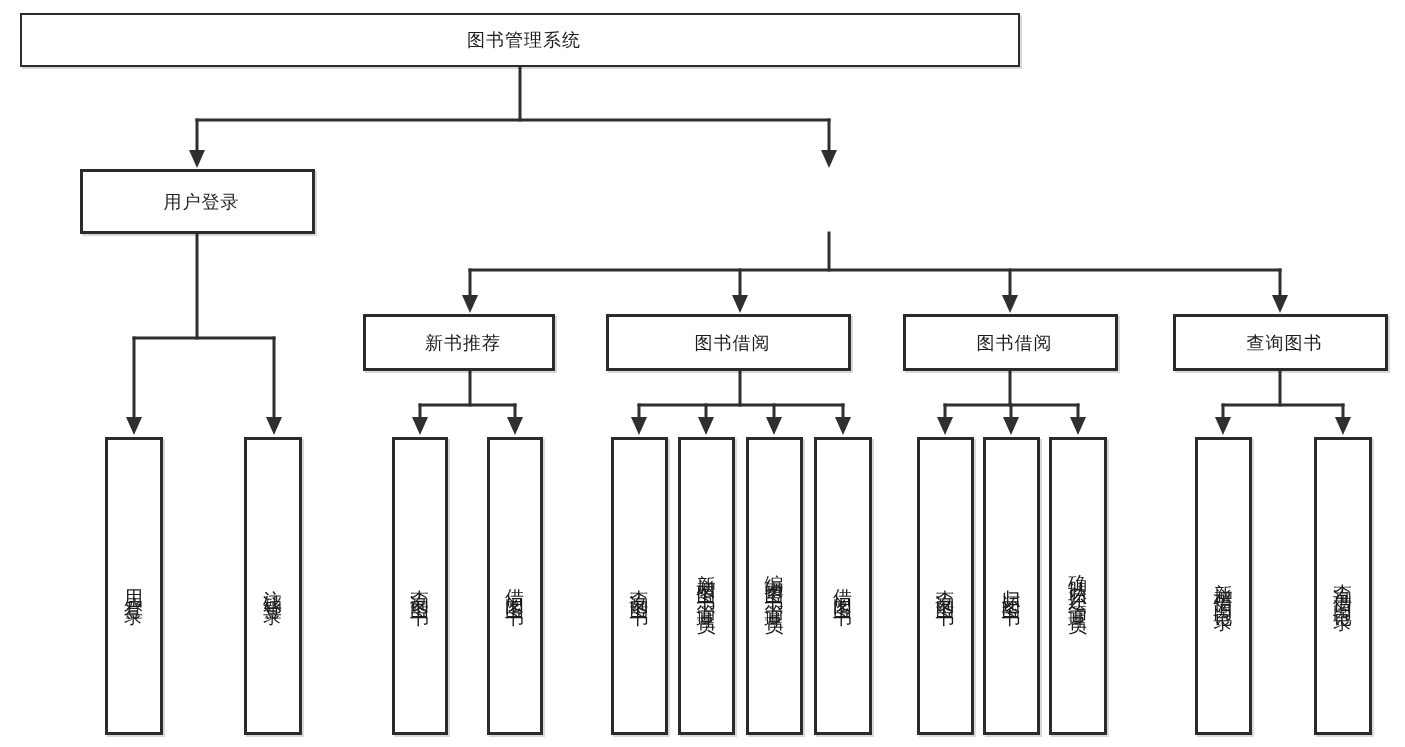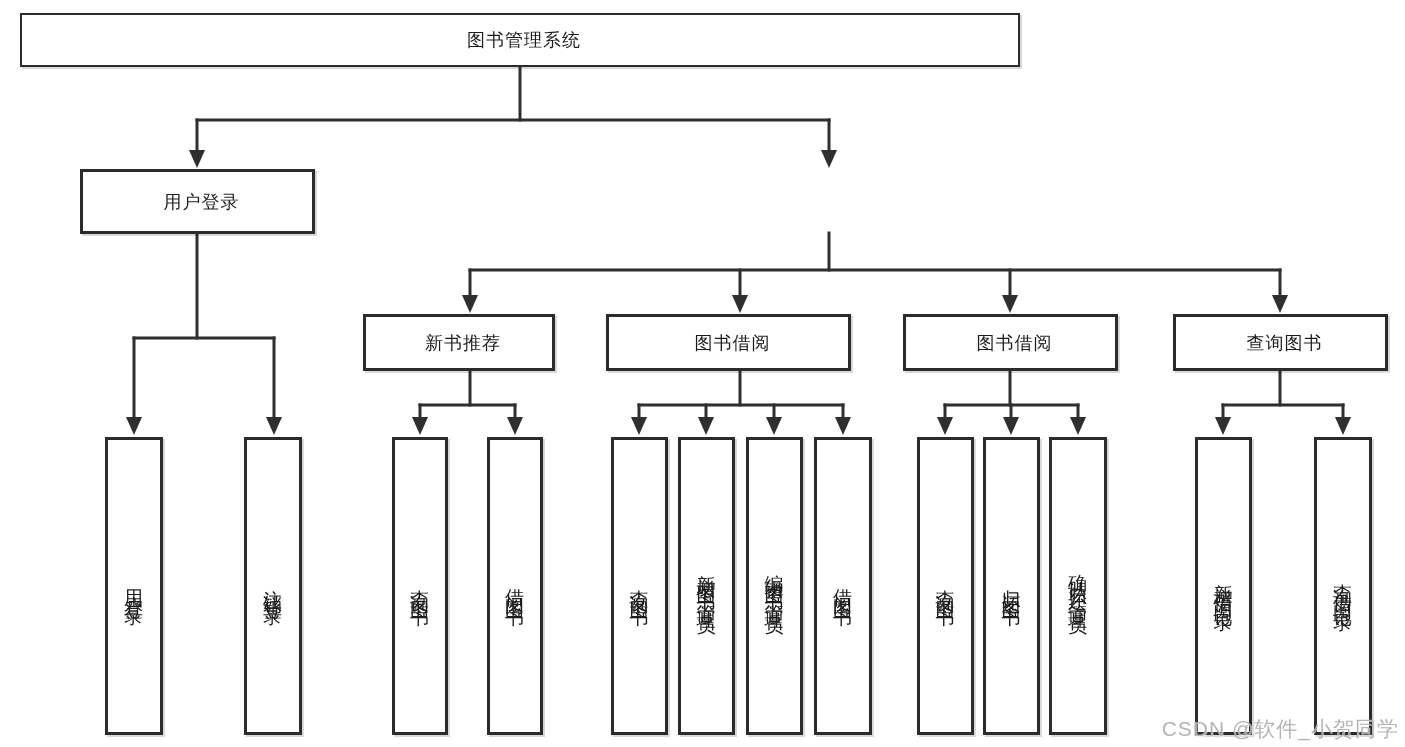--- a/index.html
+++ b/index.html
@@ -198,15 +198,14 @@
     <span>确认归还（管理员）</span>
   </div>
 
   <div class="vbox" style="left:1195px; top:437px; width:57px; height:298px;">
     <span>新增借阅记录</span>
   </div>
   <div class="vbox" style="left:1314px; top:437px; width:58px; height:298px;">
     <span>查询借阅记录</span>
   </div>
 
-  <div class="watermark">CSDN @软件_小贺同学</div>
 
 </div>
 
 </body></html>

